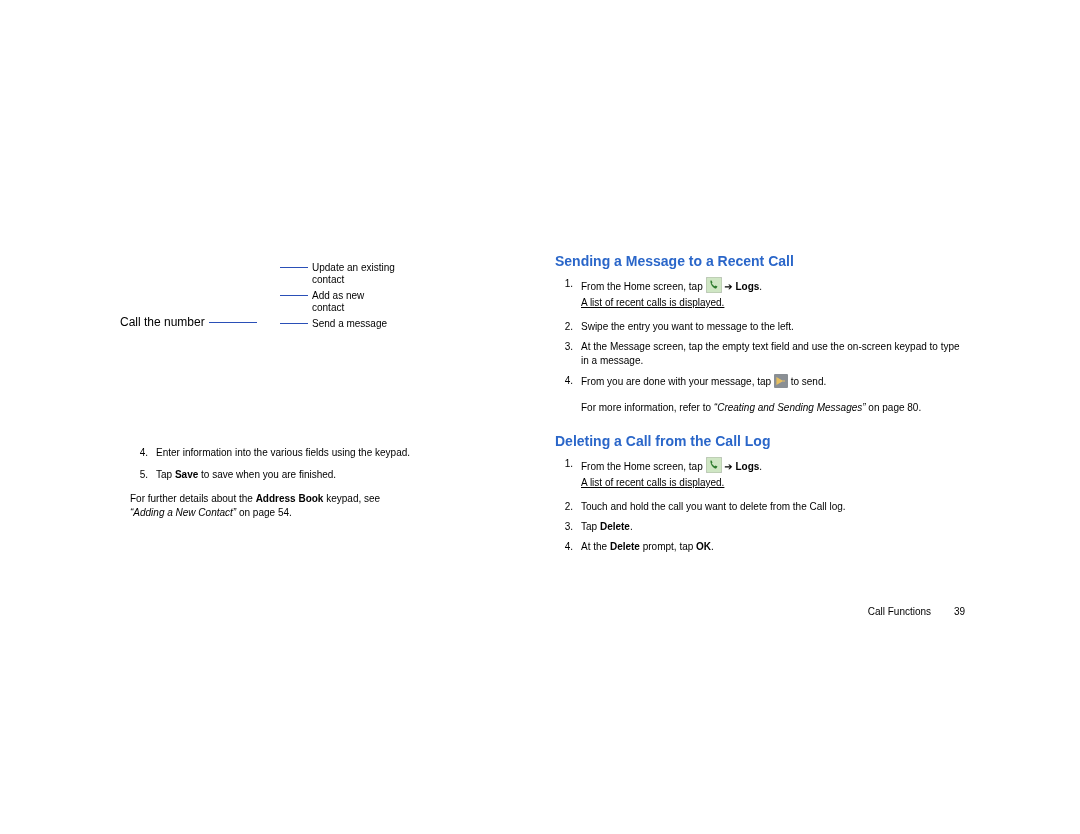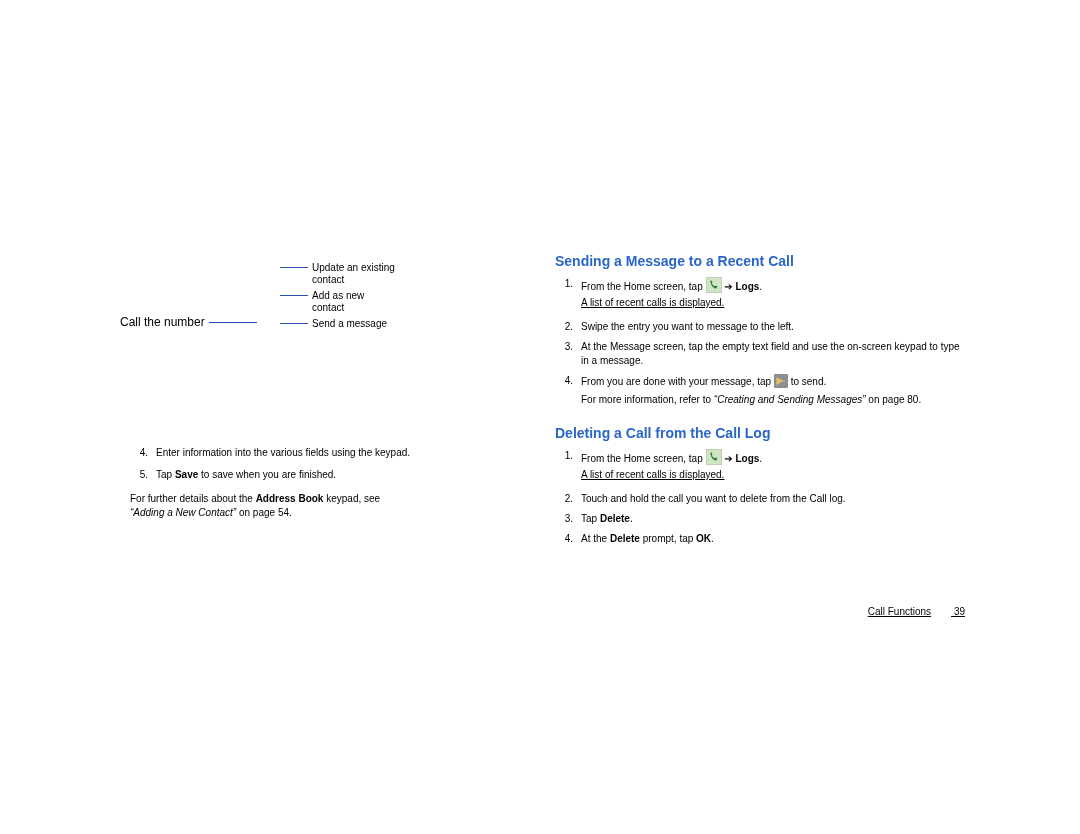--- a/index.html
+++ b/index.html
@@ -104,30 +104,29 @@
     display: inline-block;
     width: 14px;
     height: 14px;
     vertical-align: -3px;
   }
   .footer {
     position: absolute;
     right: 115px;
     top: 606px;
     font-size: 10px;
-    text-decoration: underline;
   }
   .footer .secname { margin-right: 20px; }
   .sub-line {
     margin-top: 2px;
     margin-bottom: 4px;
     text-decoration: underline;
   }
   .indent-note {
-    margin-top: 4px;
+    margin-top: 12px;
     line-height: 14px;
   }
   .sec2 { margin-top: 18px; }
 </style>
 </head>
 <body>
 
 <div class="page">
 
   <div class="callout-call-number">

